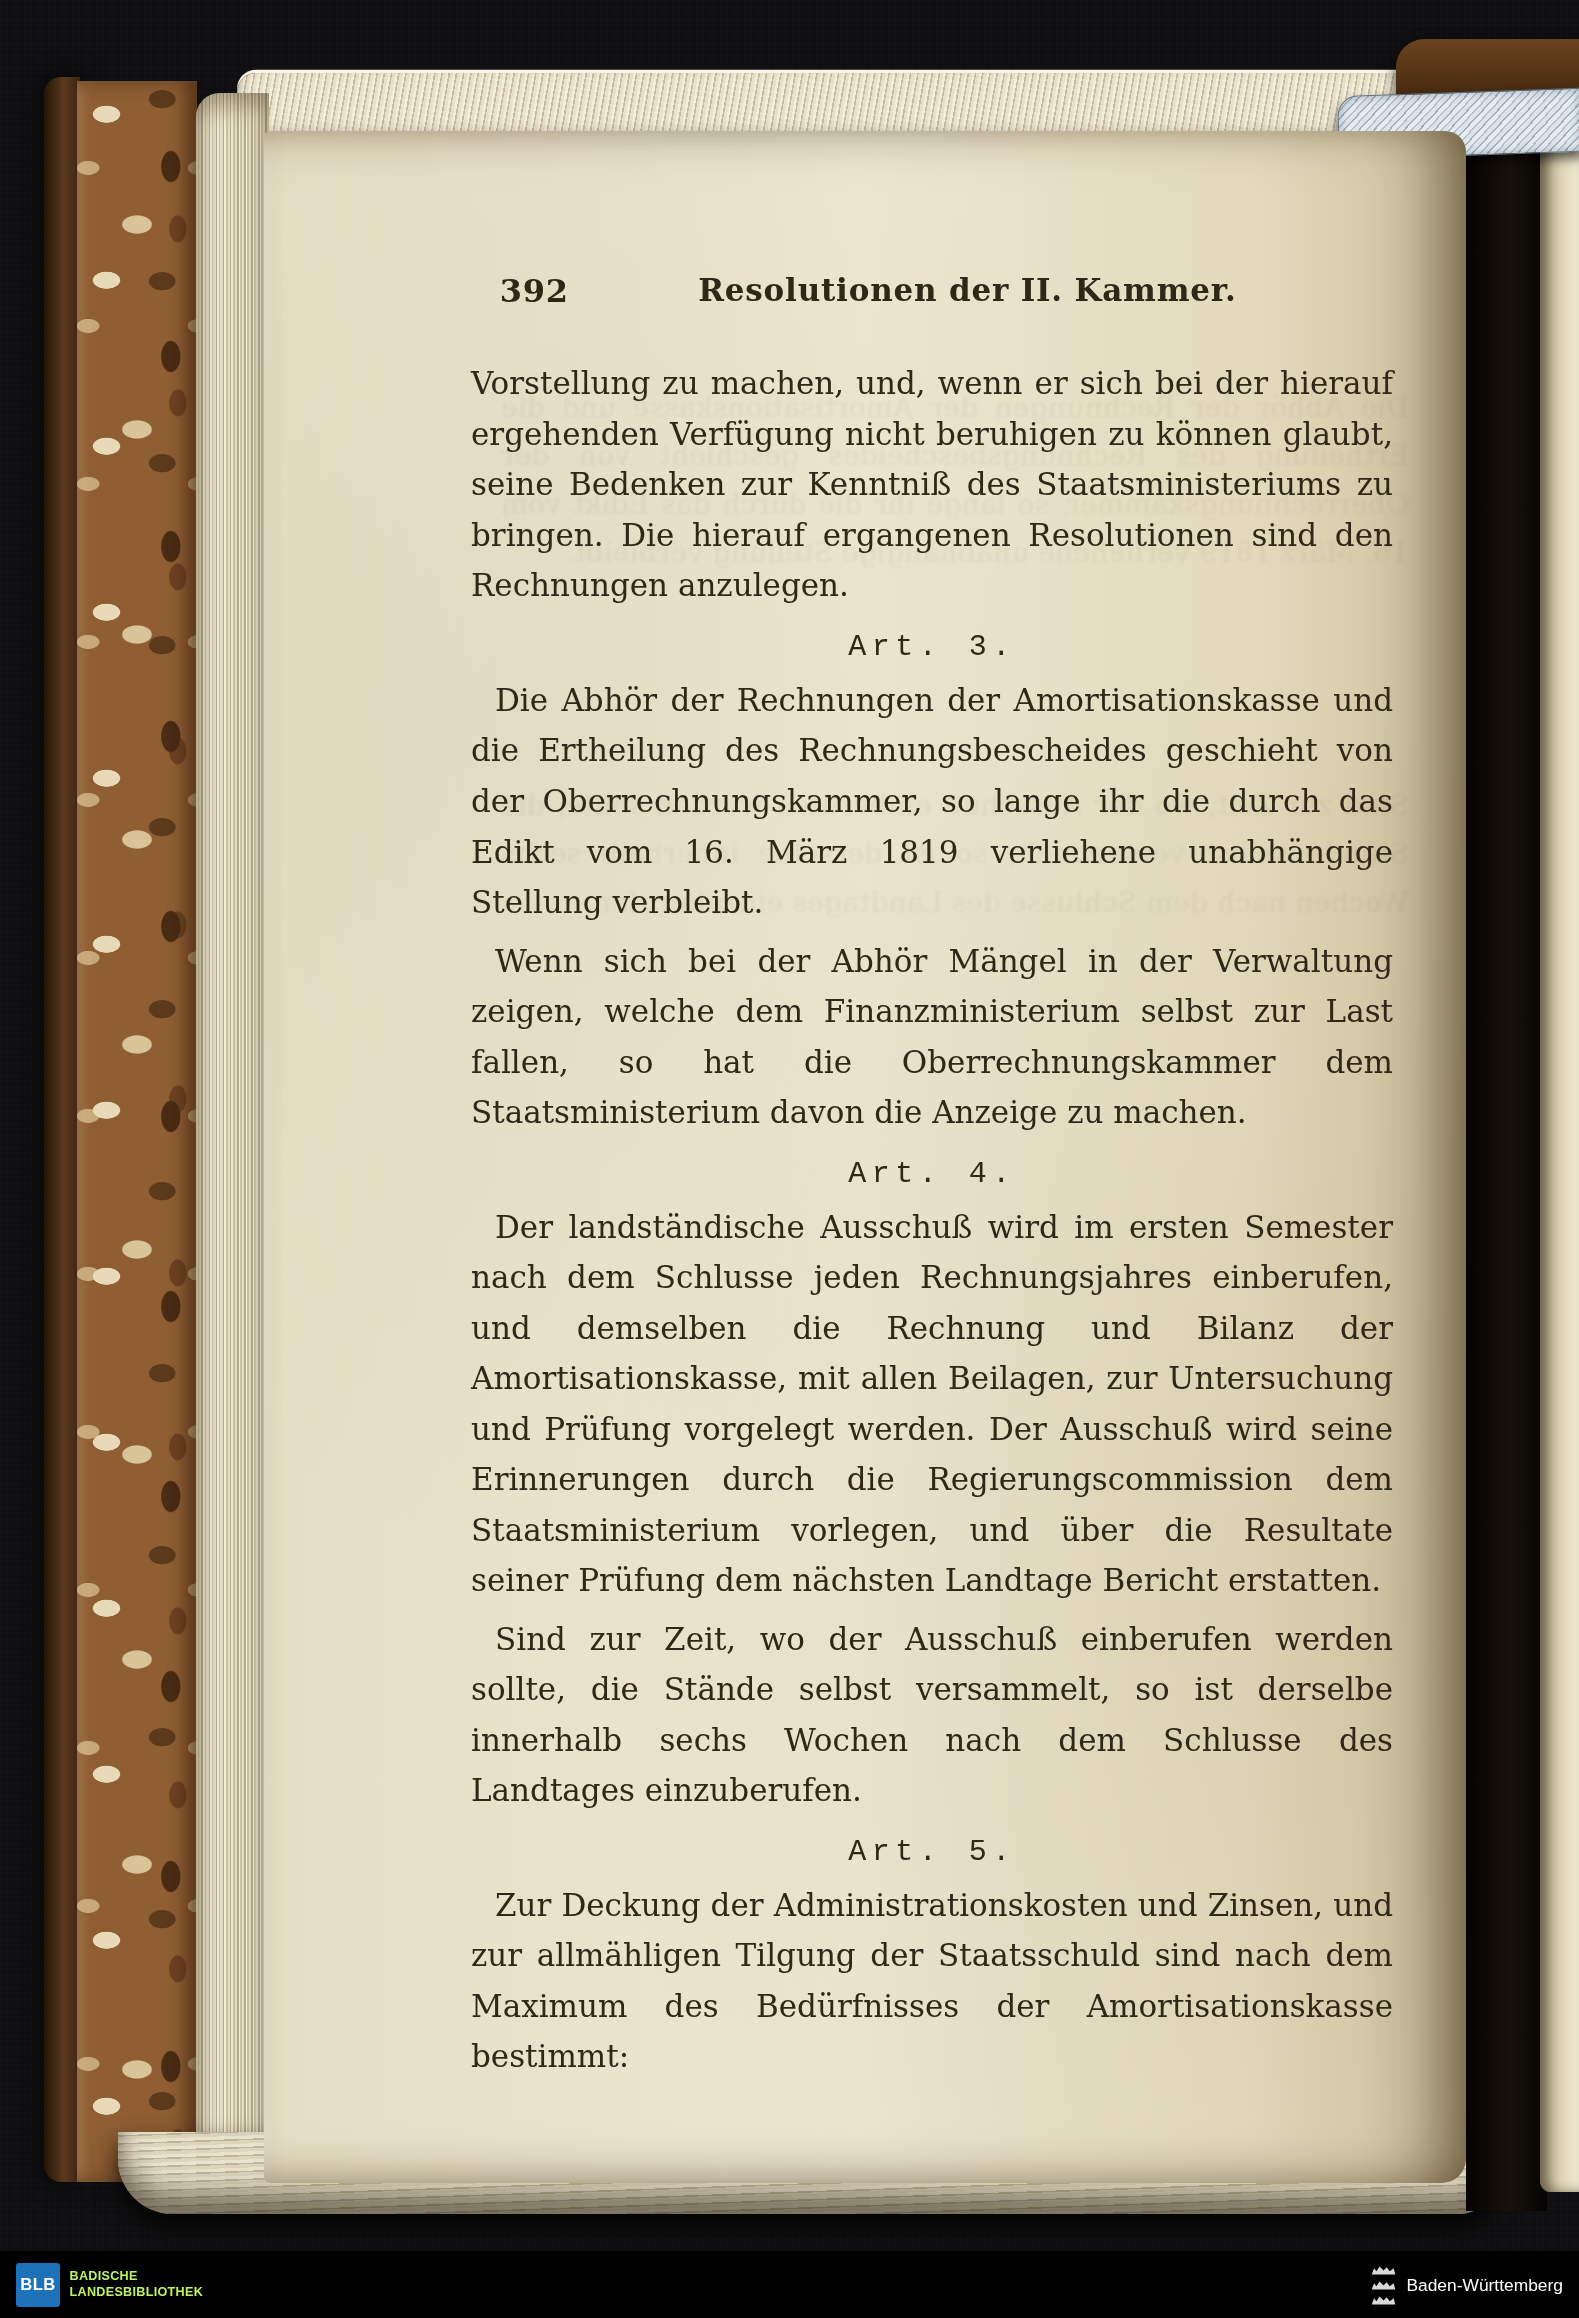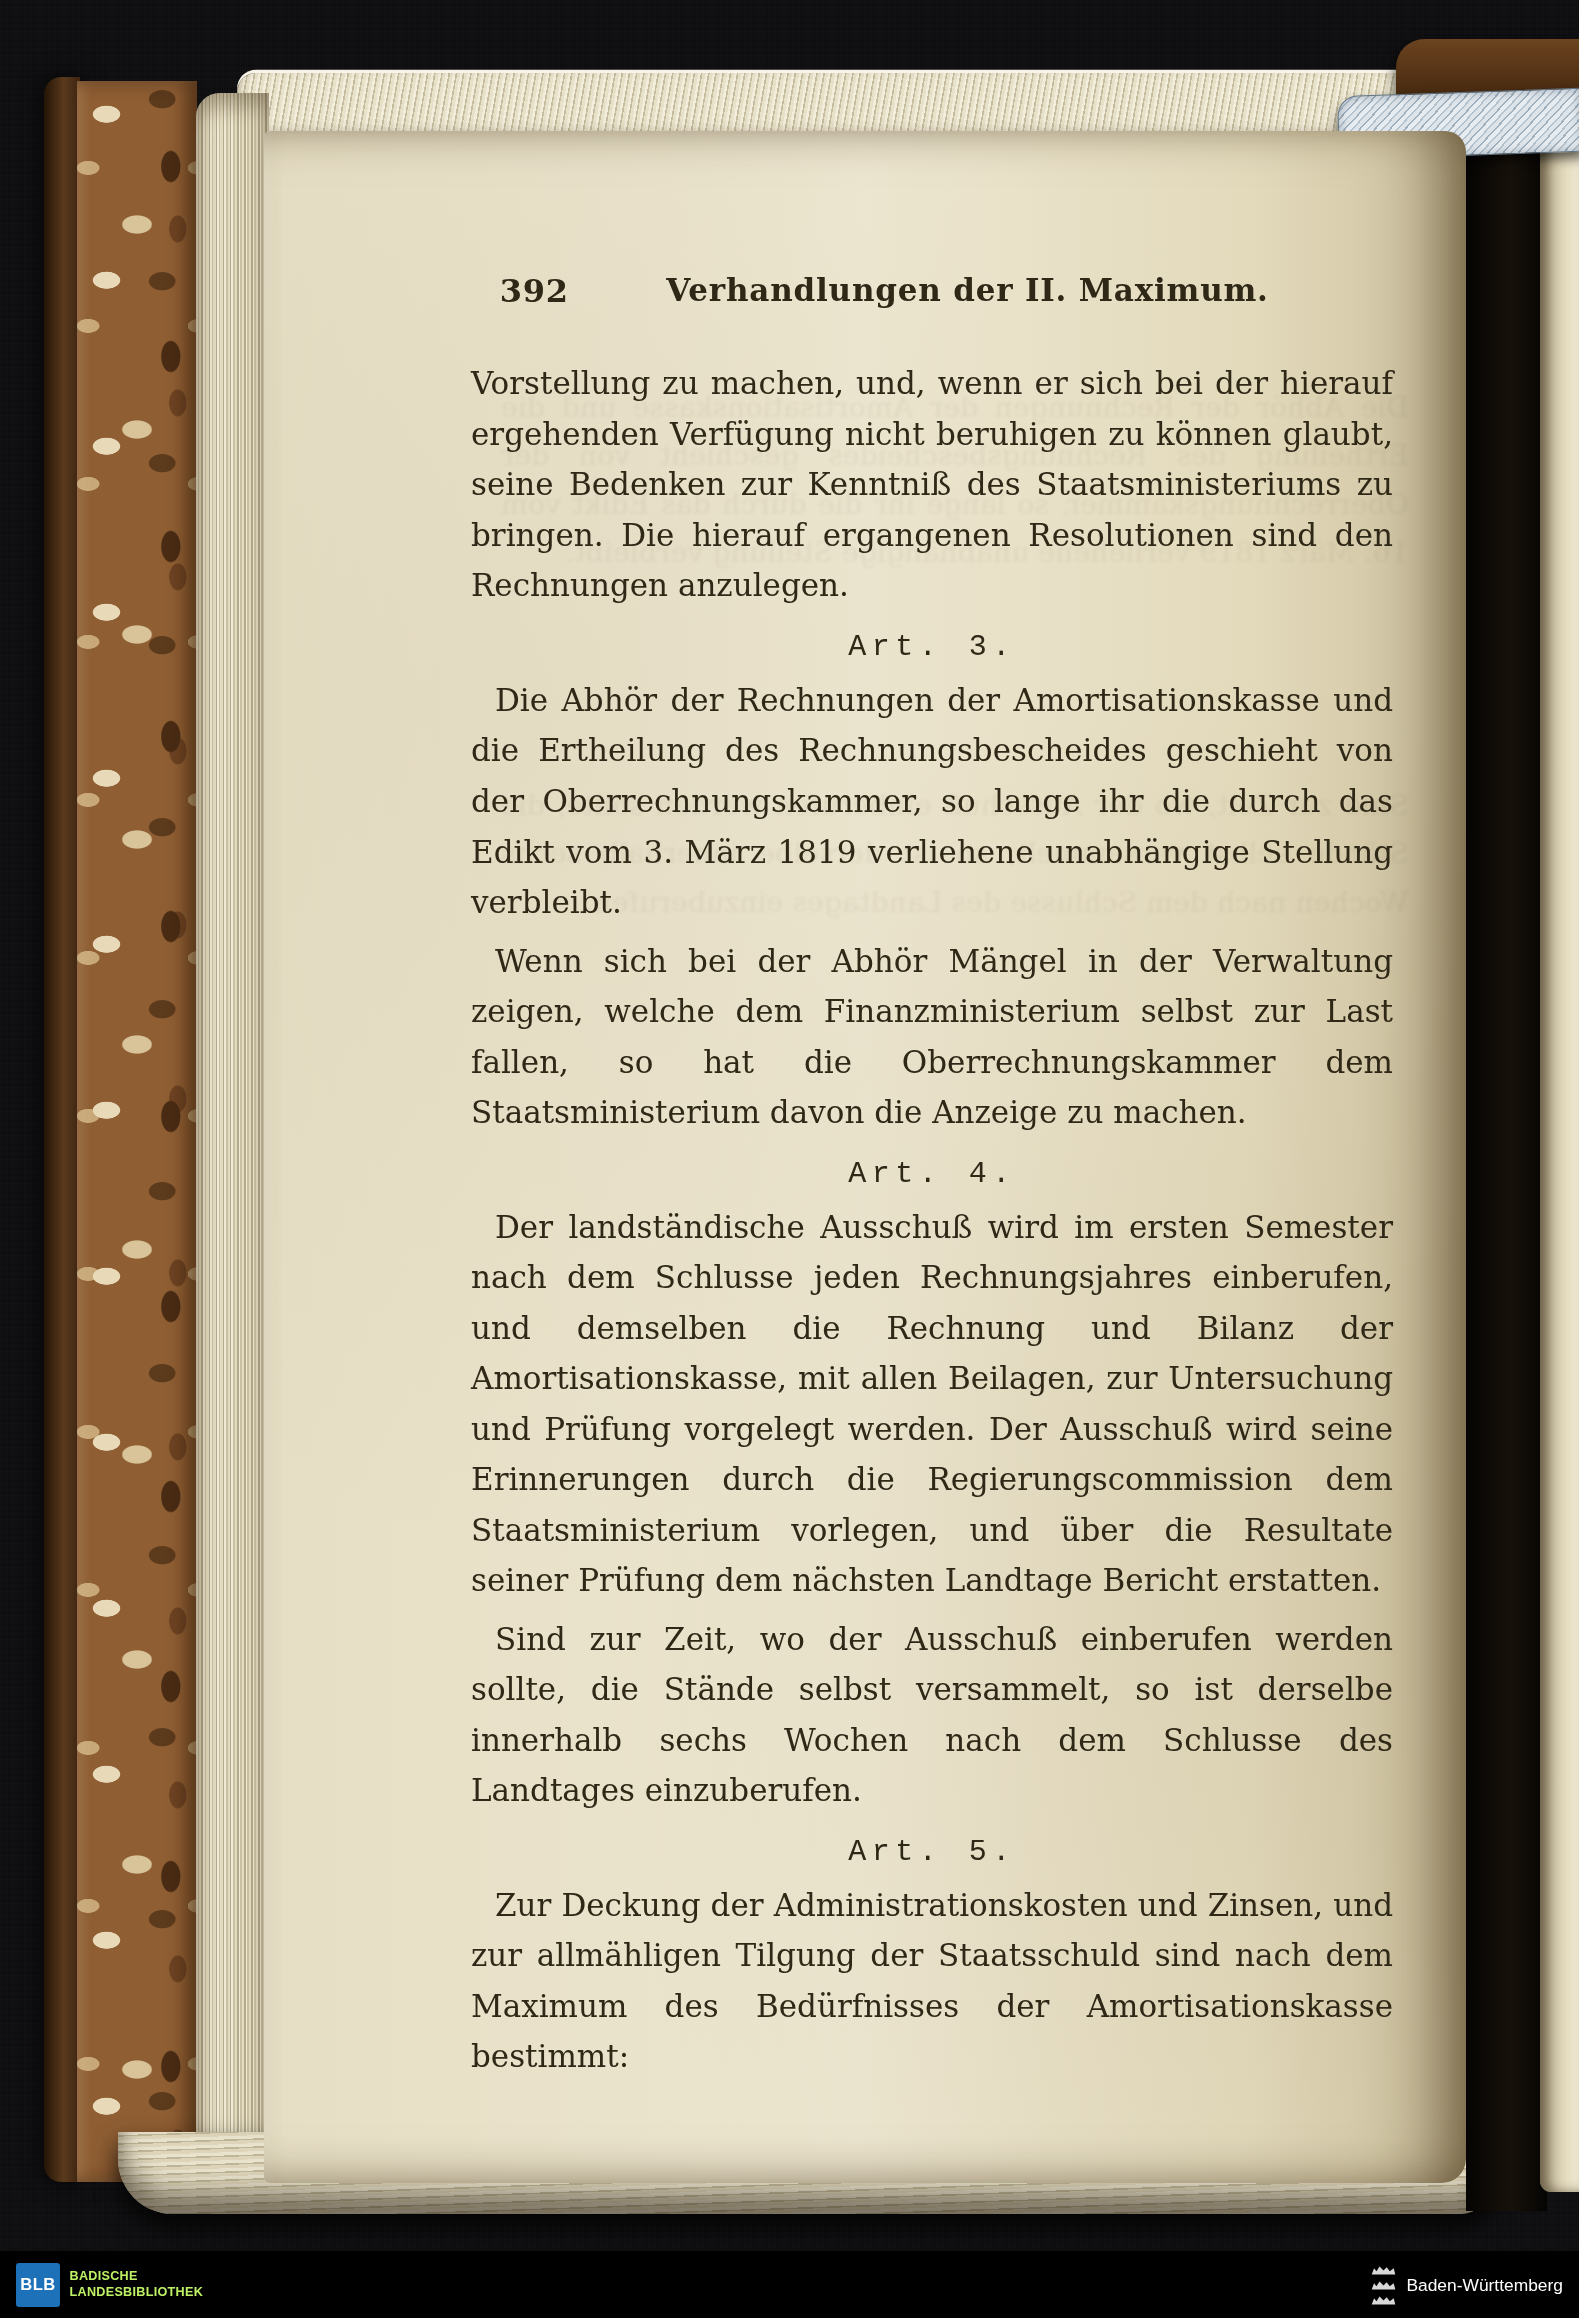--- a/index.html
+++ b/index.html
@@ -107,28 +107,28 @@
   <div class="page">
 
     <div class="ghost" aria-hidden="true">
       <div>Die Abhör der Rechnungen der Amortisationskasse und die Ertheilung des Rechnungsbescheides geschieht von der Oberrechnungskammer, so lange ihr die durch das Edikt vom 16. März 1819 verliehene unabhängige Stellung verbleibt.</div>
       <div>Sind zur Zeit, wo der Ausschuß einberufen werden sollte, die Stände selbst versammelt, so ist derselbe innerhalb sechs Wochen nach dem Schlusse des Landtages einzuberufen.</div>
     </div>
 
     <div class="text-block">
       <div class="header-row">
         <span class="page-number">392</span>
-        <div class="running-header">Verhandlungen der II. Maximum.</div>
+        <div class="running-header">Resolutionen der II. Kammer.</div>
       </div>
 
       <p class="para">Vorstellung zu machen, und, wenn er sich bei der hierauf ergehenden Verfügung nicht beruhigen zu können glaubt, seine Bedenken zur Kenntniß des Staatsministeriums zu bringen. Die hierauf ergangenen Resolutionen sind den Rechnungen anzulegen.</p>
 
       <div class="art-heading">Art. 3.</div>
 
-      <p class="para indent">Die Abhör der Rechnungen der Amortisationskasse und die Ertheilung des Rechnungsbescheides geschieht von der Oberrechnungskammer, so lange ihr die durch das Edikt vom 3. März 1819 verliehene unabhängige Stellung verbleibt.</p>
+      <p class="para indent">Die Abhör der Rechnungen der Amortisationskasse und die Ertheilung des Rechnungsbescheides geschieht von der Oberrechnungskammer, so lange ihr die durch das Edikt vom 16. März 1819 verliehene unabhängige Stellung verbleibt.</p>
 
       <p class="para indent">Wenn sich bei der Abhör Mängel in der Verwaltung zeigen, welche dem Finanzministerium selbst zur Last fallen, so hat die Oberrechnungskammer dem Staatsministerium davon die Anzeige zu machen.</p>
 
       <div class="art-heading">Art. 4.</div>
 
       <p class="para indent">Der landständische Ausschuß wird im ersten Semester nach dem Schlusse jeden Rechnungsjahres einberufen, und demselben die Rechnung und Bilanz der Amortisationskasse, mit allen Beilagen, zur Untersuchung und Prüfung vorgelegt werden. Der Ausschuß wird seine Erinnerungen durch die Regierungscommission dem Staatsministerium vorlegen, und über die Resultate seiner Prüfung dem nächsten Landtage Bericht erstatten.</p>
 
       <p class="para indent">Sind zur Zeit, wo der Ausschuß einberufen werden sollte, die Stände selbst versammelt, so ist derselbe innerhalb sechs Wochen nach dem Schlusse des Landtages einzuberufen.</p>
 
       <div class="art-heading">Art. 5.</div>

